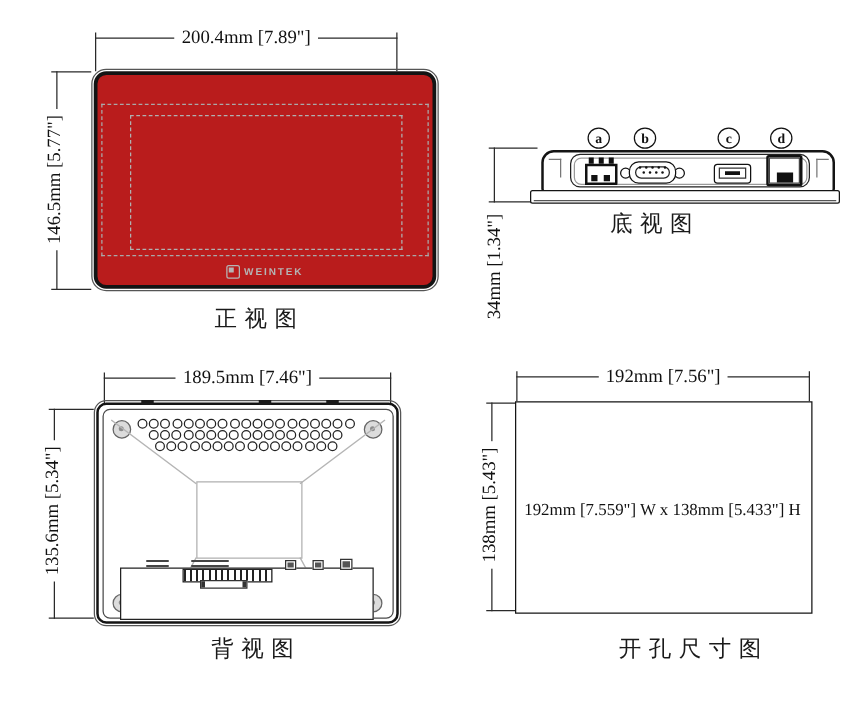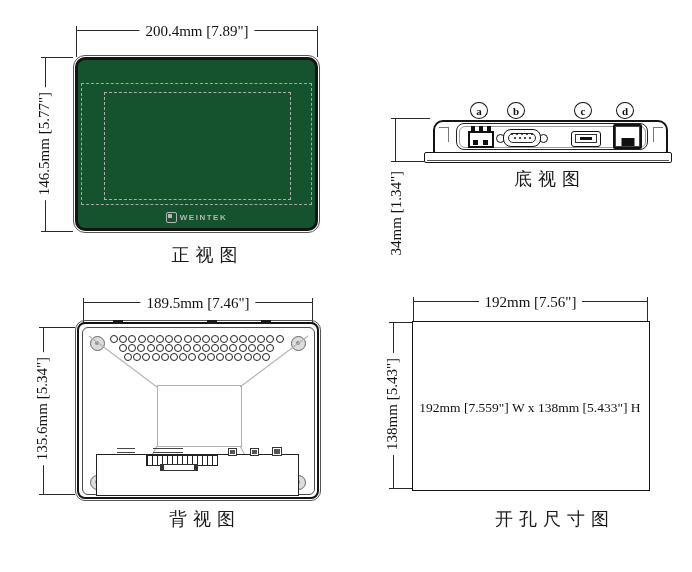--- a/index.html
+++ b/index.html
@@ -17,21 +17,21 @@
     background:#fff;padding:0 6px;white-space:nowrap;font-size:15px;}
   .dimv{position:absolute;width:9px;}
   .dimv::before{content:'';position:absolute;top:0;bottom:0;left:4px;border-left:1px solid #2a2a2a;}
   .dimv .tick{position:absolute;left:0;height:1px;background:#2a2a2a;}
   .dimv .tick.t{top:0;} .dimv .tick.b{bottom:0;}
   .vtext{position:absolute;writing-mode:vertical-rl;transform:rotate(180deg);
     background:#fff;font-size:15px;white-space:nowrap;padding:5px 0;line-height:17px;}
   .vlabel{position:absolute;text-align:center;font-size:18px;letter-spacing:6px;color:#1a1a1a;}
   
   .front-panel{position:absolute;left:75px;top:57px;width:237px;height:168px;
-    border:3px solid #141414;border-radius:10px;outline:1px solid #555;outline-offset:1px;background:#14532d;}
+    border:3px solid #141414;border-radius:10px;outline:1px solid #555;outline-offset:1px;background:#b91c1c;padding-left:31px;}
   .dashdot{position:absolute;left:3px;right:3px;top:23px;bottom:23px;border:1px dashed #a9a9a9;}
   .dashed{position:absolute;left:26px;right:24px;top:32px;bottom:28px;border:1px dashed #b0b0b0;}
   .logo{position:absolute;left:0;right:0;bottom:5px;display:flex;justify-content:center;align-items:center;gap:3px;}
   .logo-mark{width:9px;height:9px;border:1.5px solid #b5b5b5;border-radius:2px;position:relative;}
   .logo-mark::after{content:'';position:absolute;left:1px;top:1px;width:4px;height:4px;background:#b5b5b5;}
   .logo-text{font-family:"Liberation Sans","DejaVu Sans",sans-serif;font-size:8px;font-weight:bold;
     letter-spacing:1.5px;color:#b5b5b5;}
   
   .bv-body{position:absolute;left:433px;top:120px;width:231px;height:31px;
     border:2px solid #141414;border-radius:10px 10px 4px 4px;background:#fff;}
@@ -171,21 +171,21 @@
       <span class="usb-inner"></span>
       <span class="usb-tongue"></span>
     </div>
 
     <div class="port" style="left:613px;top:124px;width:29px;height:25px;">
       <span class="rj-body"></span>
       <span class="rj-inner"></span>
       <span class="rj-contacts"></span>
     </div>
 
-    <div class="vlabel" style="left:475px;top:167px;width:150px;">底视图</div>
+    <div class="vlabel" style="left:449px;top:167px;width:150px;">底视图</div>
   </section>
 
   <section>
     <div class="dimh" style="left:83px;top:298px;width:230px;">
       <span class="tick l" style="height:28px;"></span>
       <span class="tick r" style="height:28px;"></span>
       <span class="dlabel">189.5mm [7.46"]</span>
     </div>
     <div class="dimv" style="left:39px;top:327px;height:168px;">
       <span class="tick t" style="width:36px;"></span>

